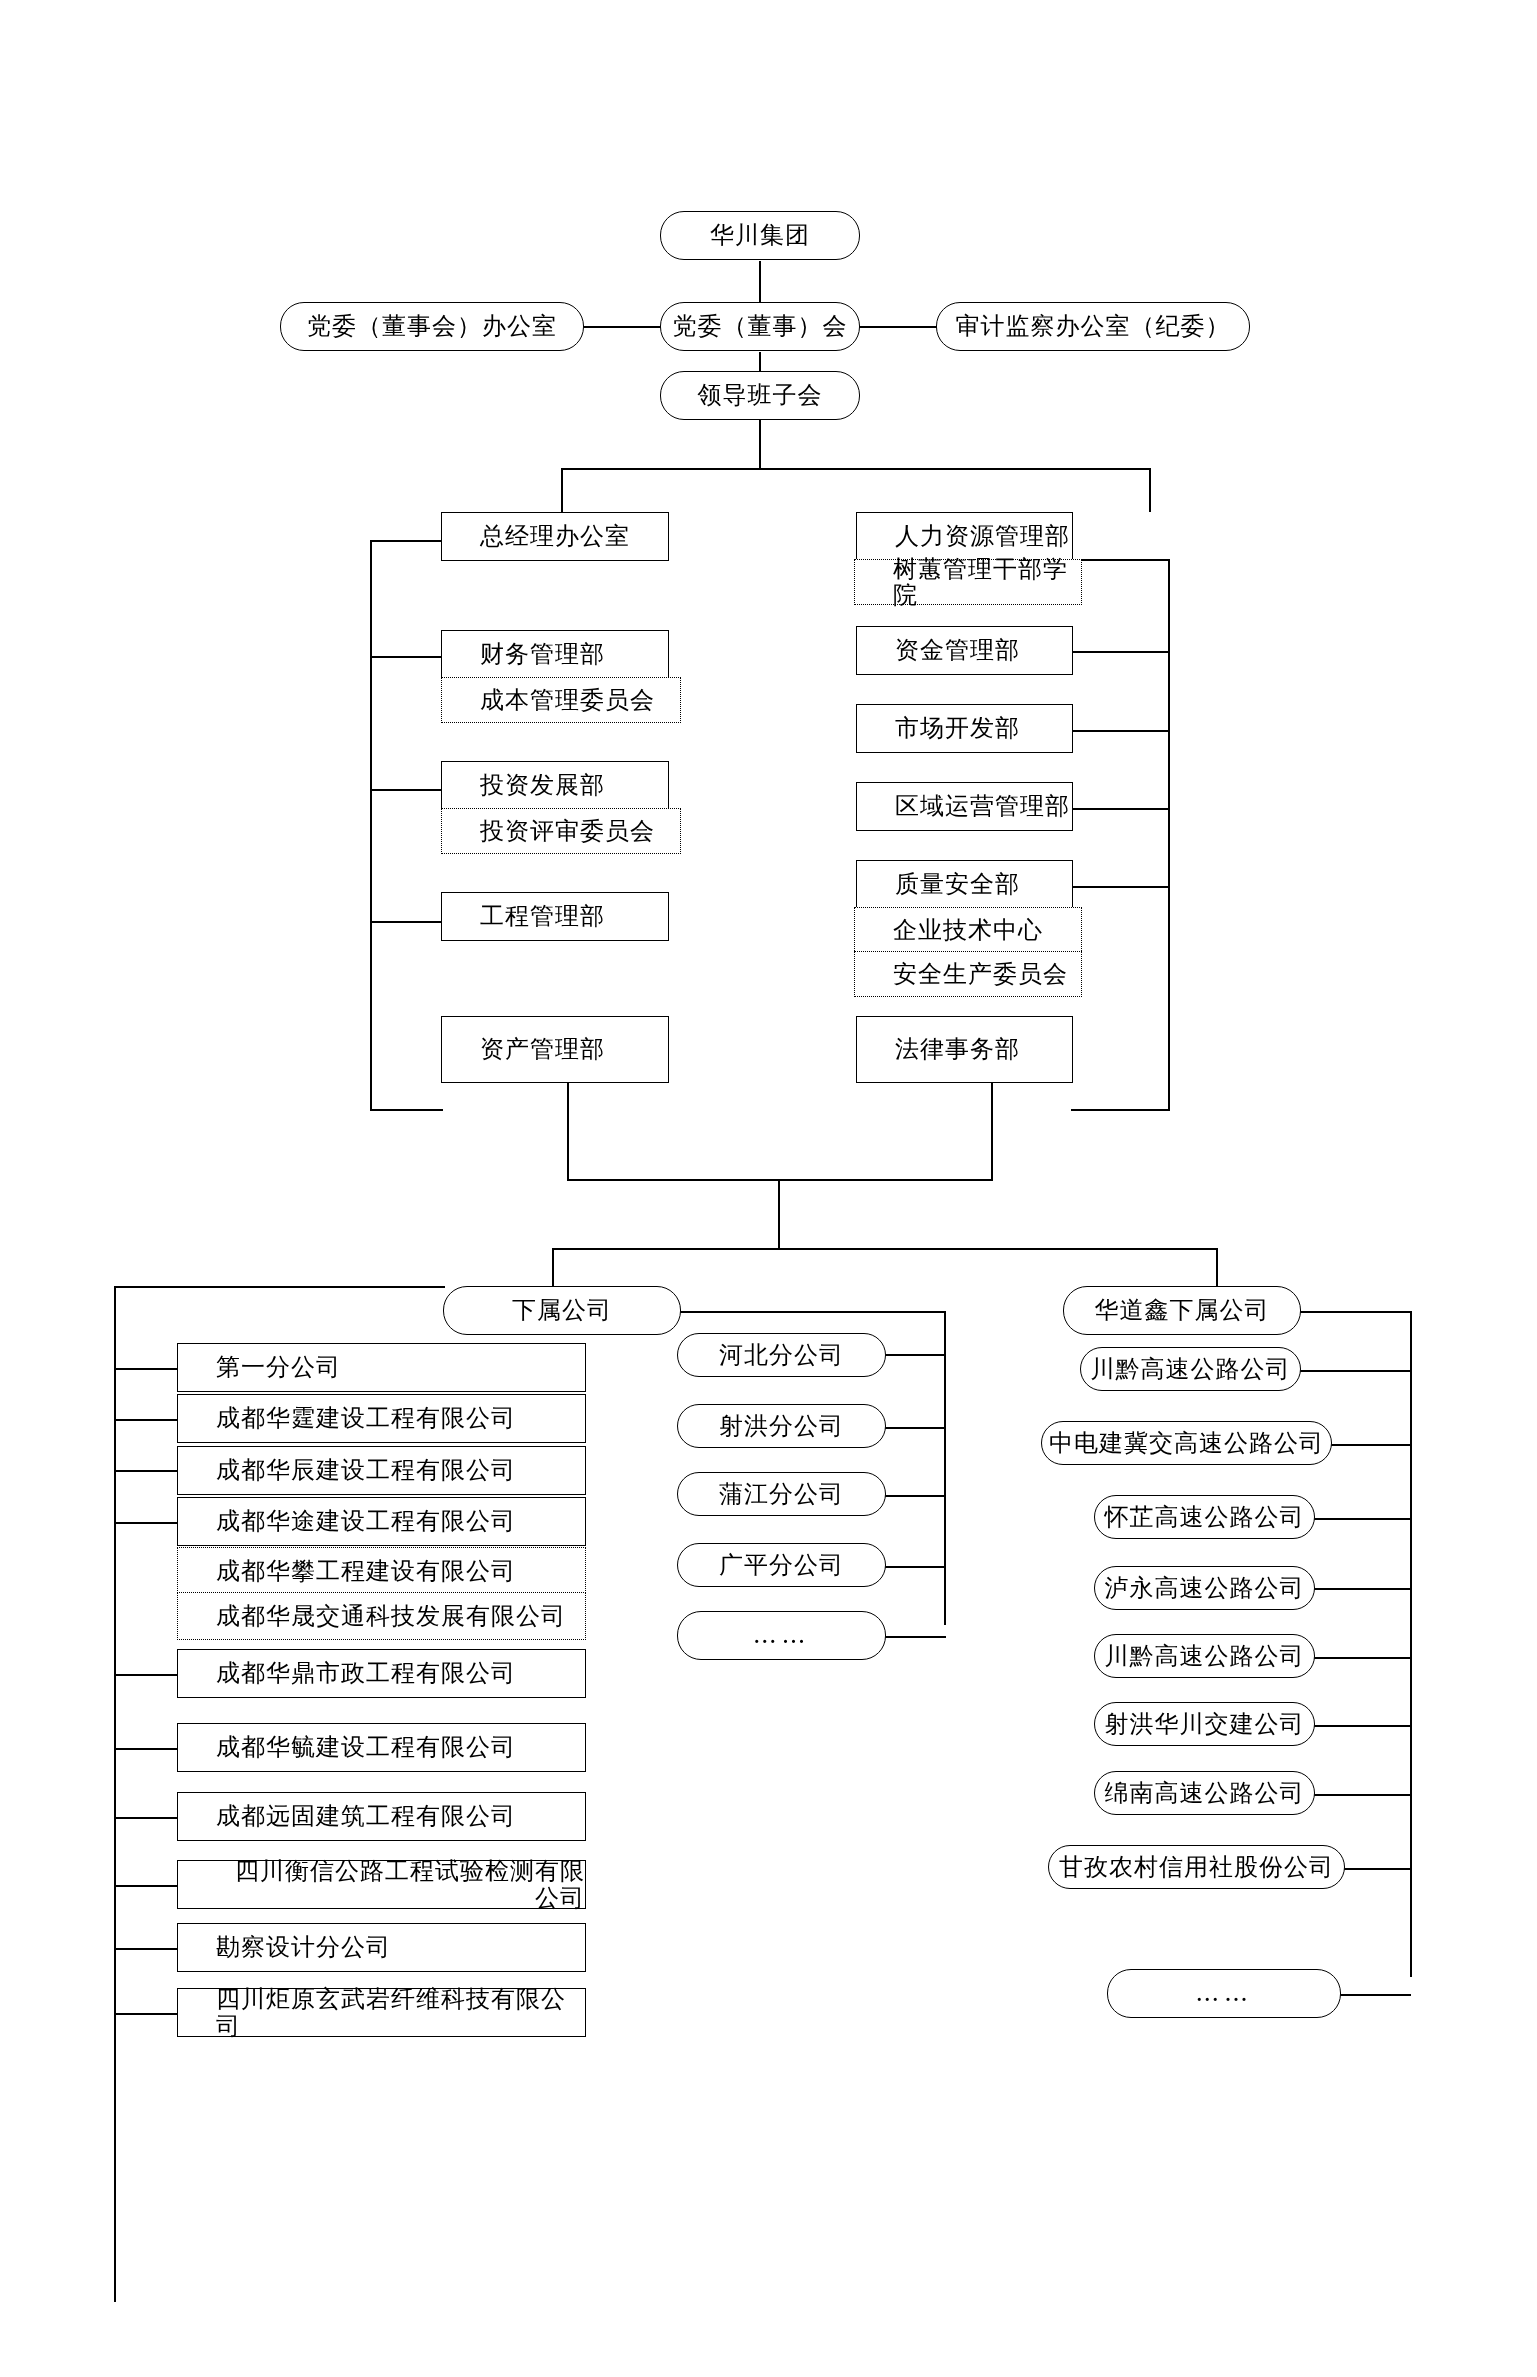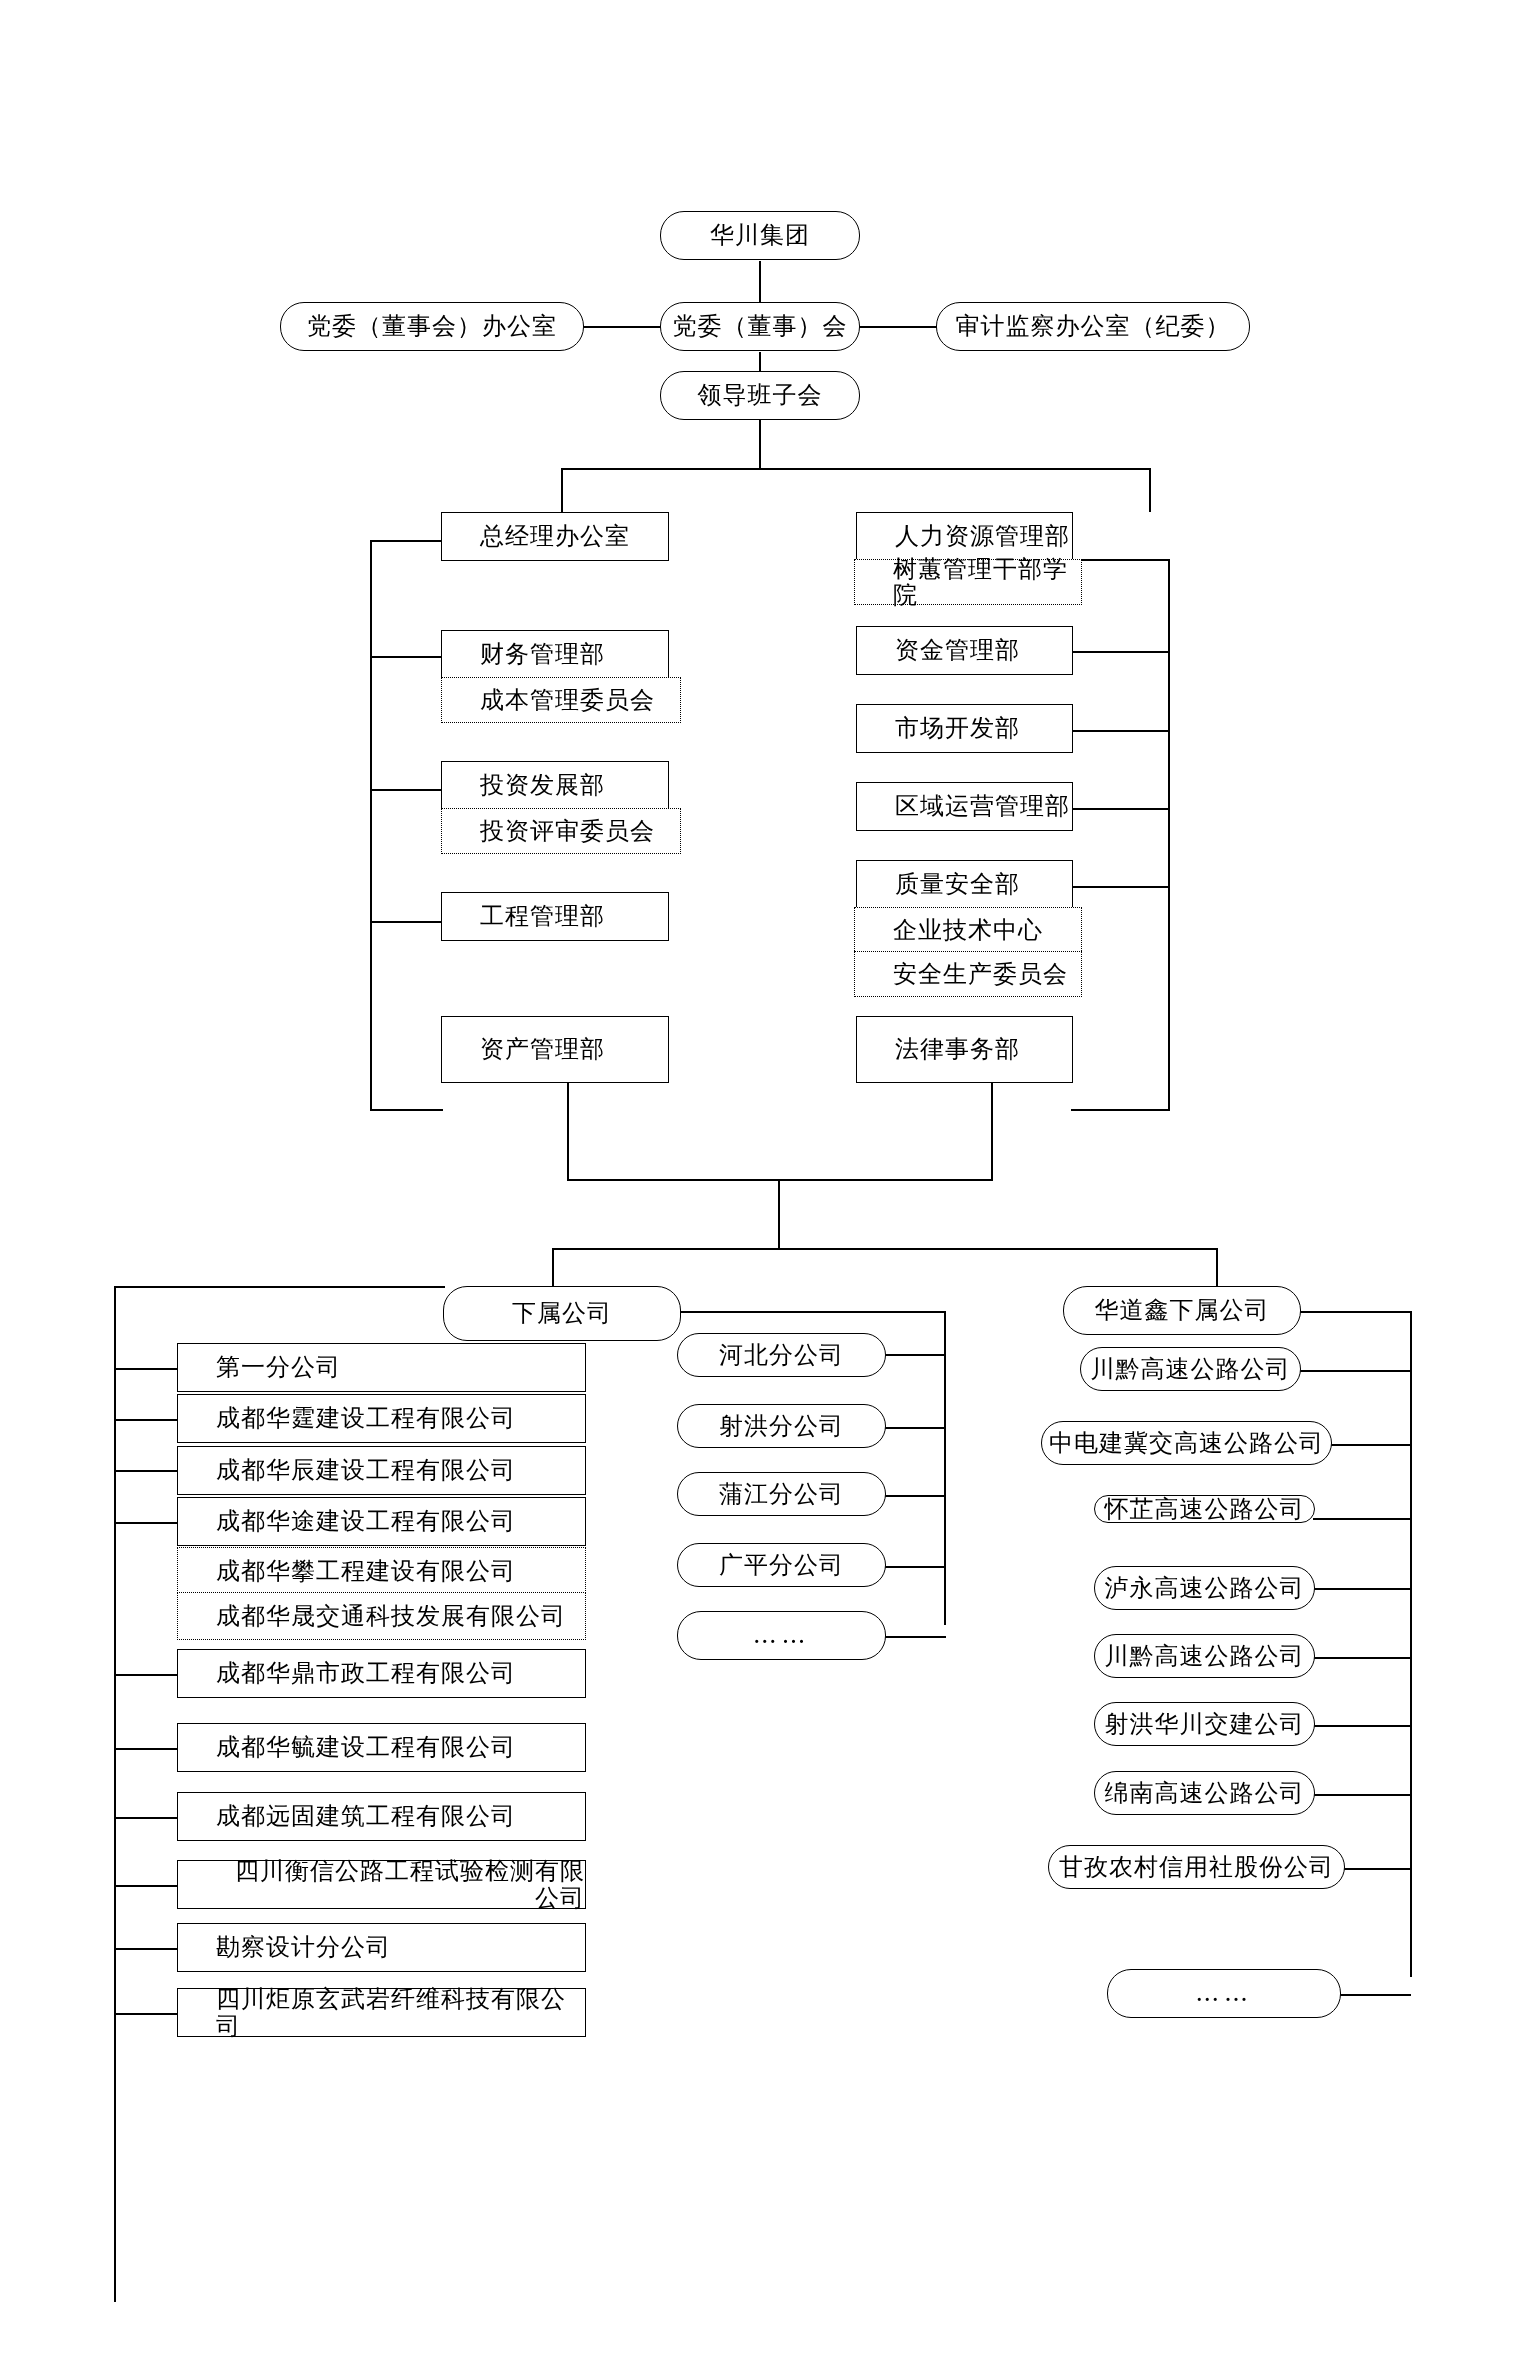--- a/index.html
+++ b/index.html
@@ -117,21 +117,21 @@
   <div class="line h" style="left:1071px; top:1109px; width:99px;"></div>
 
   <div class="line v" style="left:567px; top:1082px; height:99px;"></div>
   <div class="line v" style="left:991px; top:1082px; height:99px;"></div>
   <div class="line h" style="left:567px; top:1179px; width:426px;"></div>
   <div class="line v" style="left:778px; top:1179px; height:70px;"></div>
   <div class="line h" style="left:552px; top:1248px; width:666px;"></div>
   <div class="line v" style="left:552px; top:1248px; height:40px;"></div>
   <div class="line v" style="left:1216px; top:1248px; height:40px;"></div>
 
-  <div class="node center" style="left:443px; top:1286px; width:238px; height:55px;">下属公司</div>
+  <div class="node center" style="left:443px; top:1286px; width:238px; height:49px;">下属公司</div>
 
   <div class="node center" style="left:1063px; top:1286px; width:238px; height:49px;">华道鑫下属公司</div>
 
   <div class="line h" style="left:114px; top:1286px; width:331px;"></div>
   <div class="line v" style="left:114px; top:1286px; height:1016px;"></div>
 
   <div class="node left" style="left:177px; top:1343px; width:409px; height:49px;">第一分公司</div>
   <div class="line h" style="left:114px; top:1368px; width:65px;"></div>
 
   <div class="node left" style="left:177px; top:1394px; width:409px; height:49px;">成都华霆建设工程有限公司</div>
@@ -186,21 +186,21 @@
 
   <div class="line h" style="left:1299px; top:1311px; width:112px;"></div>
   <div class="line v" style="left:1410px; top:1311px; height:666px;"></div>
 
   <div class="node center" style="left:1080px; top:1347px; width:221px; height:44px;">川黔高速公路公司</div>
   <div class="line h" style="left:1299px; top:1370px; width:112px;"></div>
 
   <div class="node center" style="left:1041px; top:1421px; width:291px; height:44px;">中电建冀交高速公路公司</div>
   <div class="line h" style="left:1330px; top:1444px; width:82px;"></div>
 
-  <div class="node center" style="left:1094px; top:1495px; width:221px; height:28px;">怀芷高速公路公司</div>
+  <div class="node center" style="left:1094px; top:1495px; width:221px; height:44px;">怀芷高速公路公司</div>
   <div class="line h" style="left:1313px; top:1518px; width:99px;"></div>
 
   <div class="node center" style="left:1094px; top:1566px; width:221px; height:44px;">泸永高速公路公司</div>
   <div class="line h" style="left:1313px; top:1588px; width:99px;"></div>
 
   <div class="node center" style="left:1094px; top:1634px; width:221px; height:44px;">川黔高速公路公司</div>
   <div class="line h" style="left:1313px; top:1657px; width:99px;"></div>
 
   <div class="node center" style="left:1094px; top:1702px; width:221px; height:44px;">射洪华川交建公司</div>
   <div class="line h" style="left:1313px; top:1725px; width:99px;"></div>

